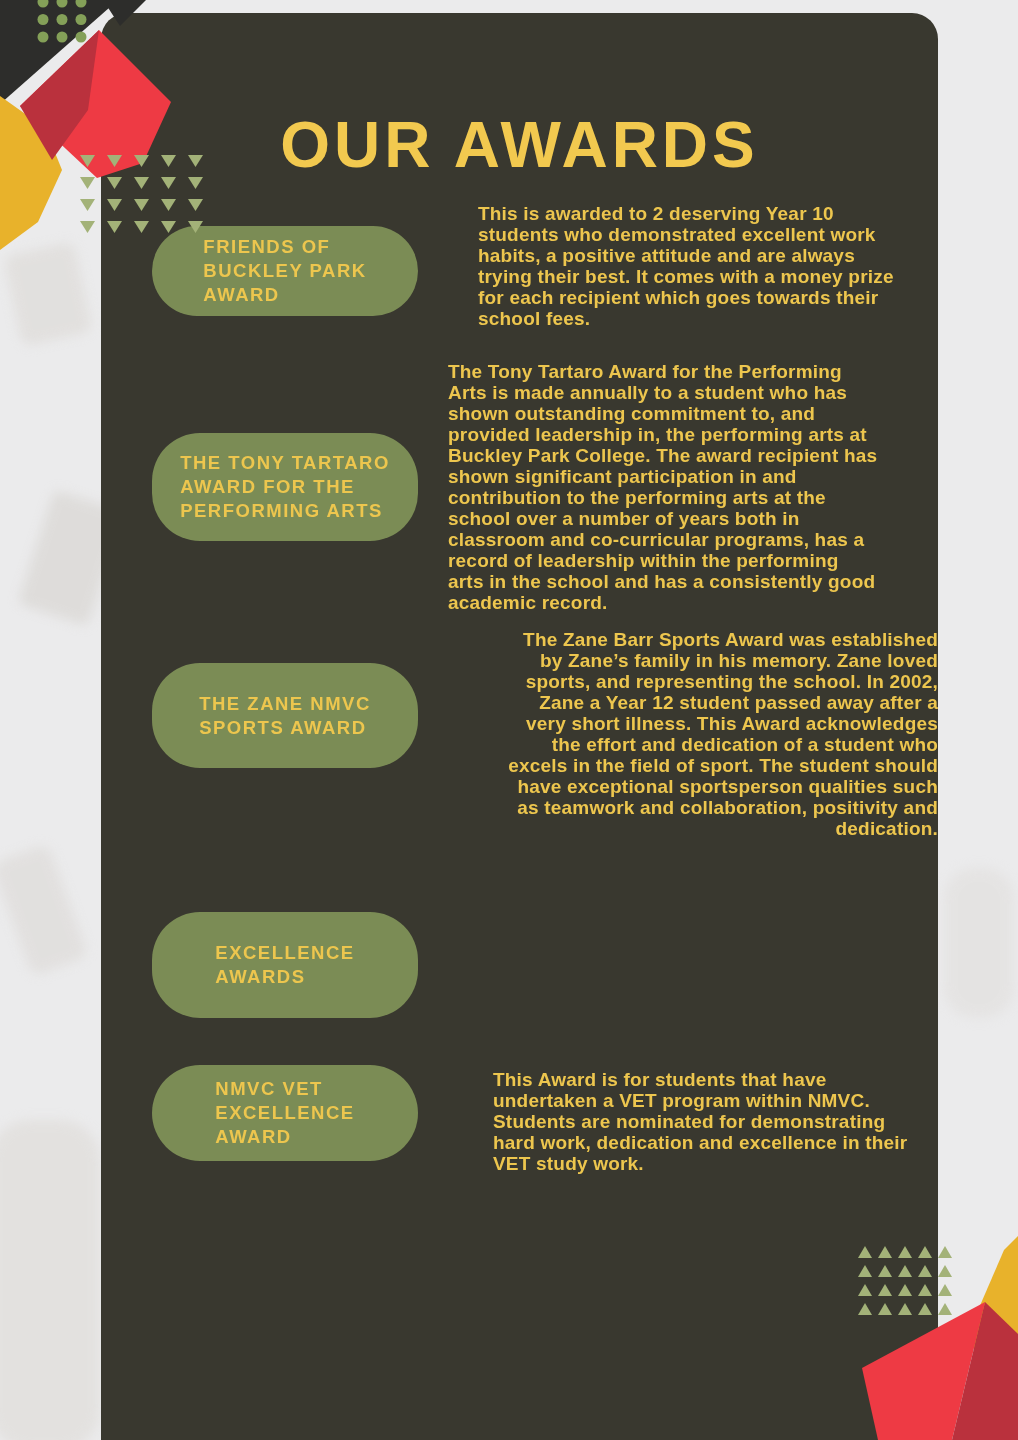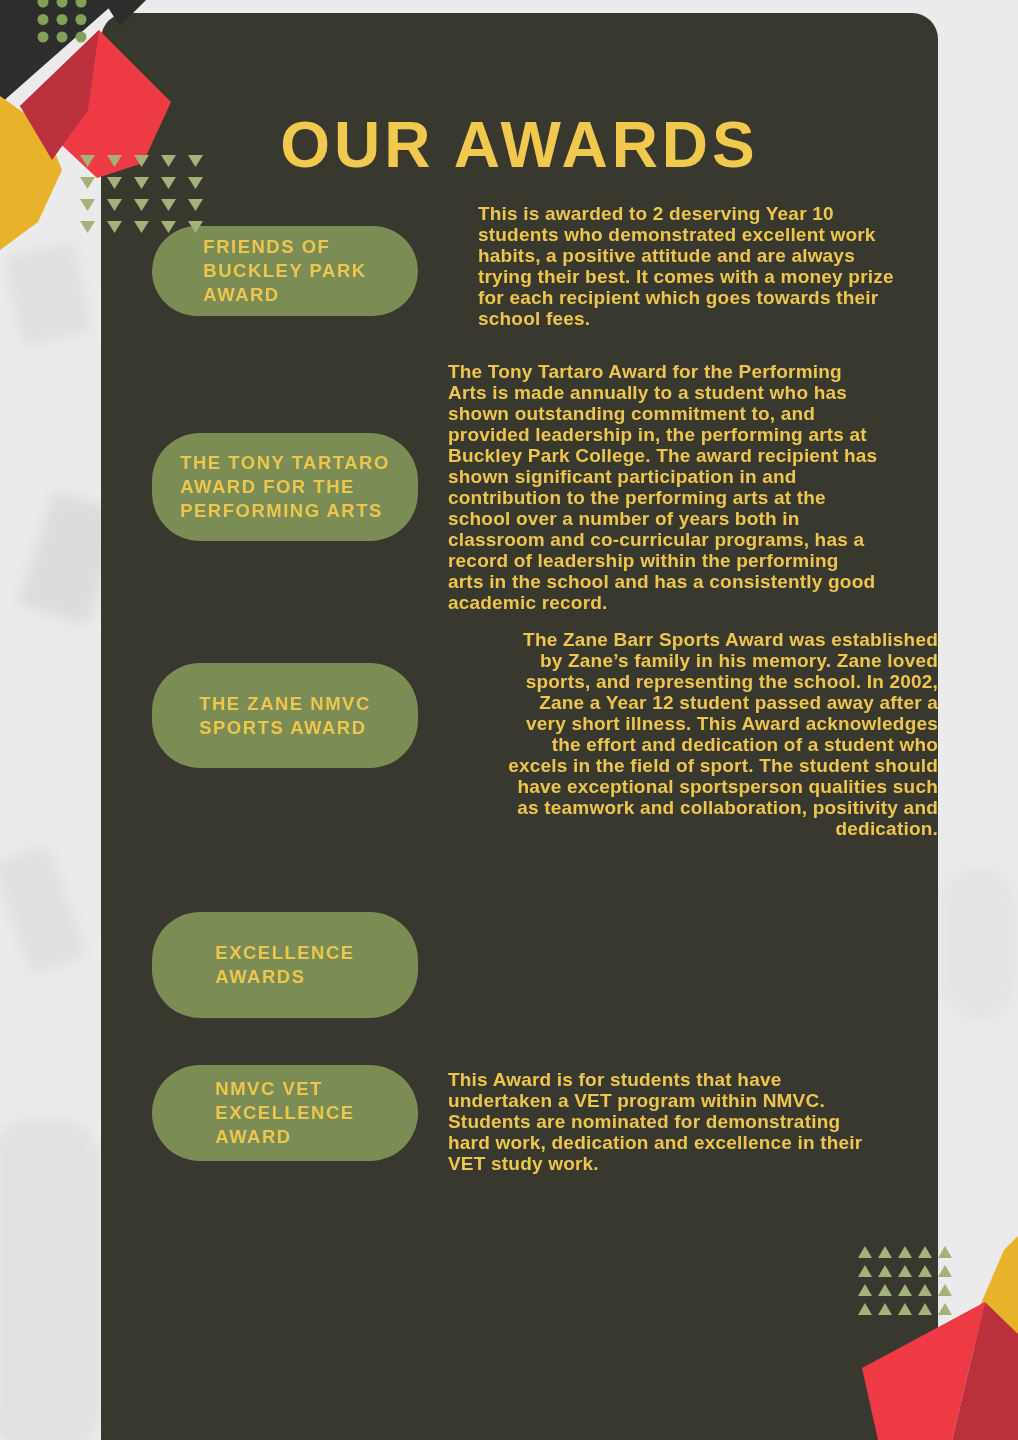--- a/index.html
+++ b/index.html
@@ -53,21 +53,21 @@
 
   .desc{
     position:absolute; left:347px; width:490px;
     white-space:pre; color:var(--text-yellow);
     font-weight:bold; font-size:19px; line-height:21px; letter-spacing:0.2px;
   }
   .desc-1{top:190px;margin-left:30px;}
   .desc-2{top:348px;}
   .desc-3{top:616px;text-align:right;}
   .desc-4{top:890px;}
-  .desc-5{top:1056px;}
+  .desc-5{top:1056px;margin-left:45px;}
 
   .decor{position:absolute; pointer-events:none;}
   .decor-top-left{left:0; top:0; width:230px; height:260px;}
   .decor-bottom-right{left:830px; top:1180px; width:188px; height:260px;}
 </style>
 </head>
 <body>
 
 <div class="page">
 

